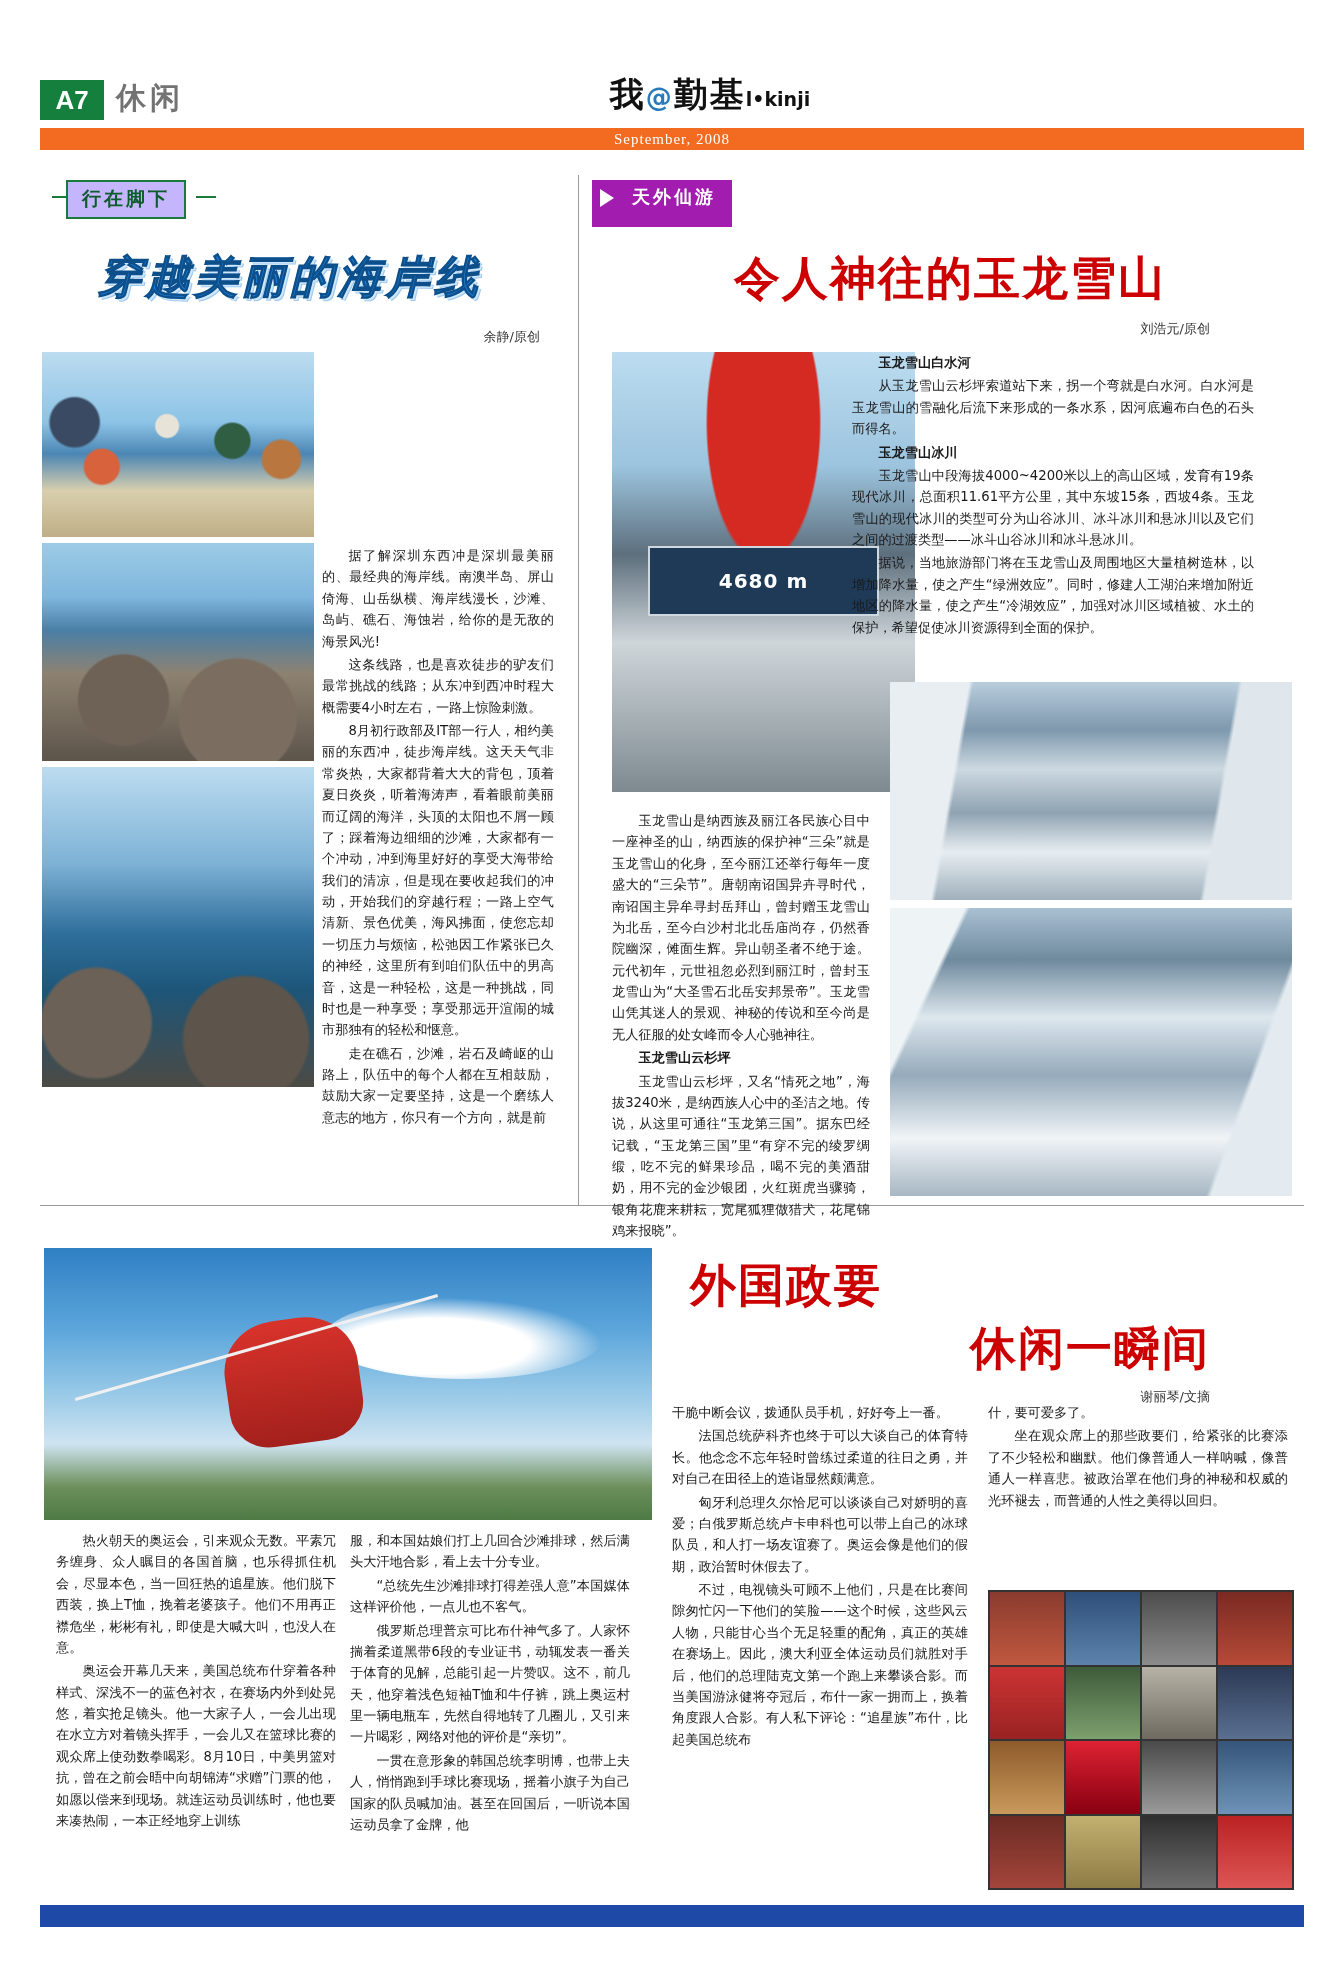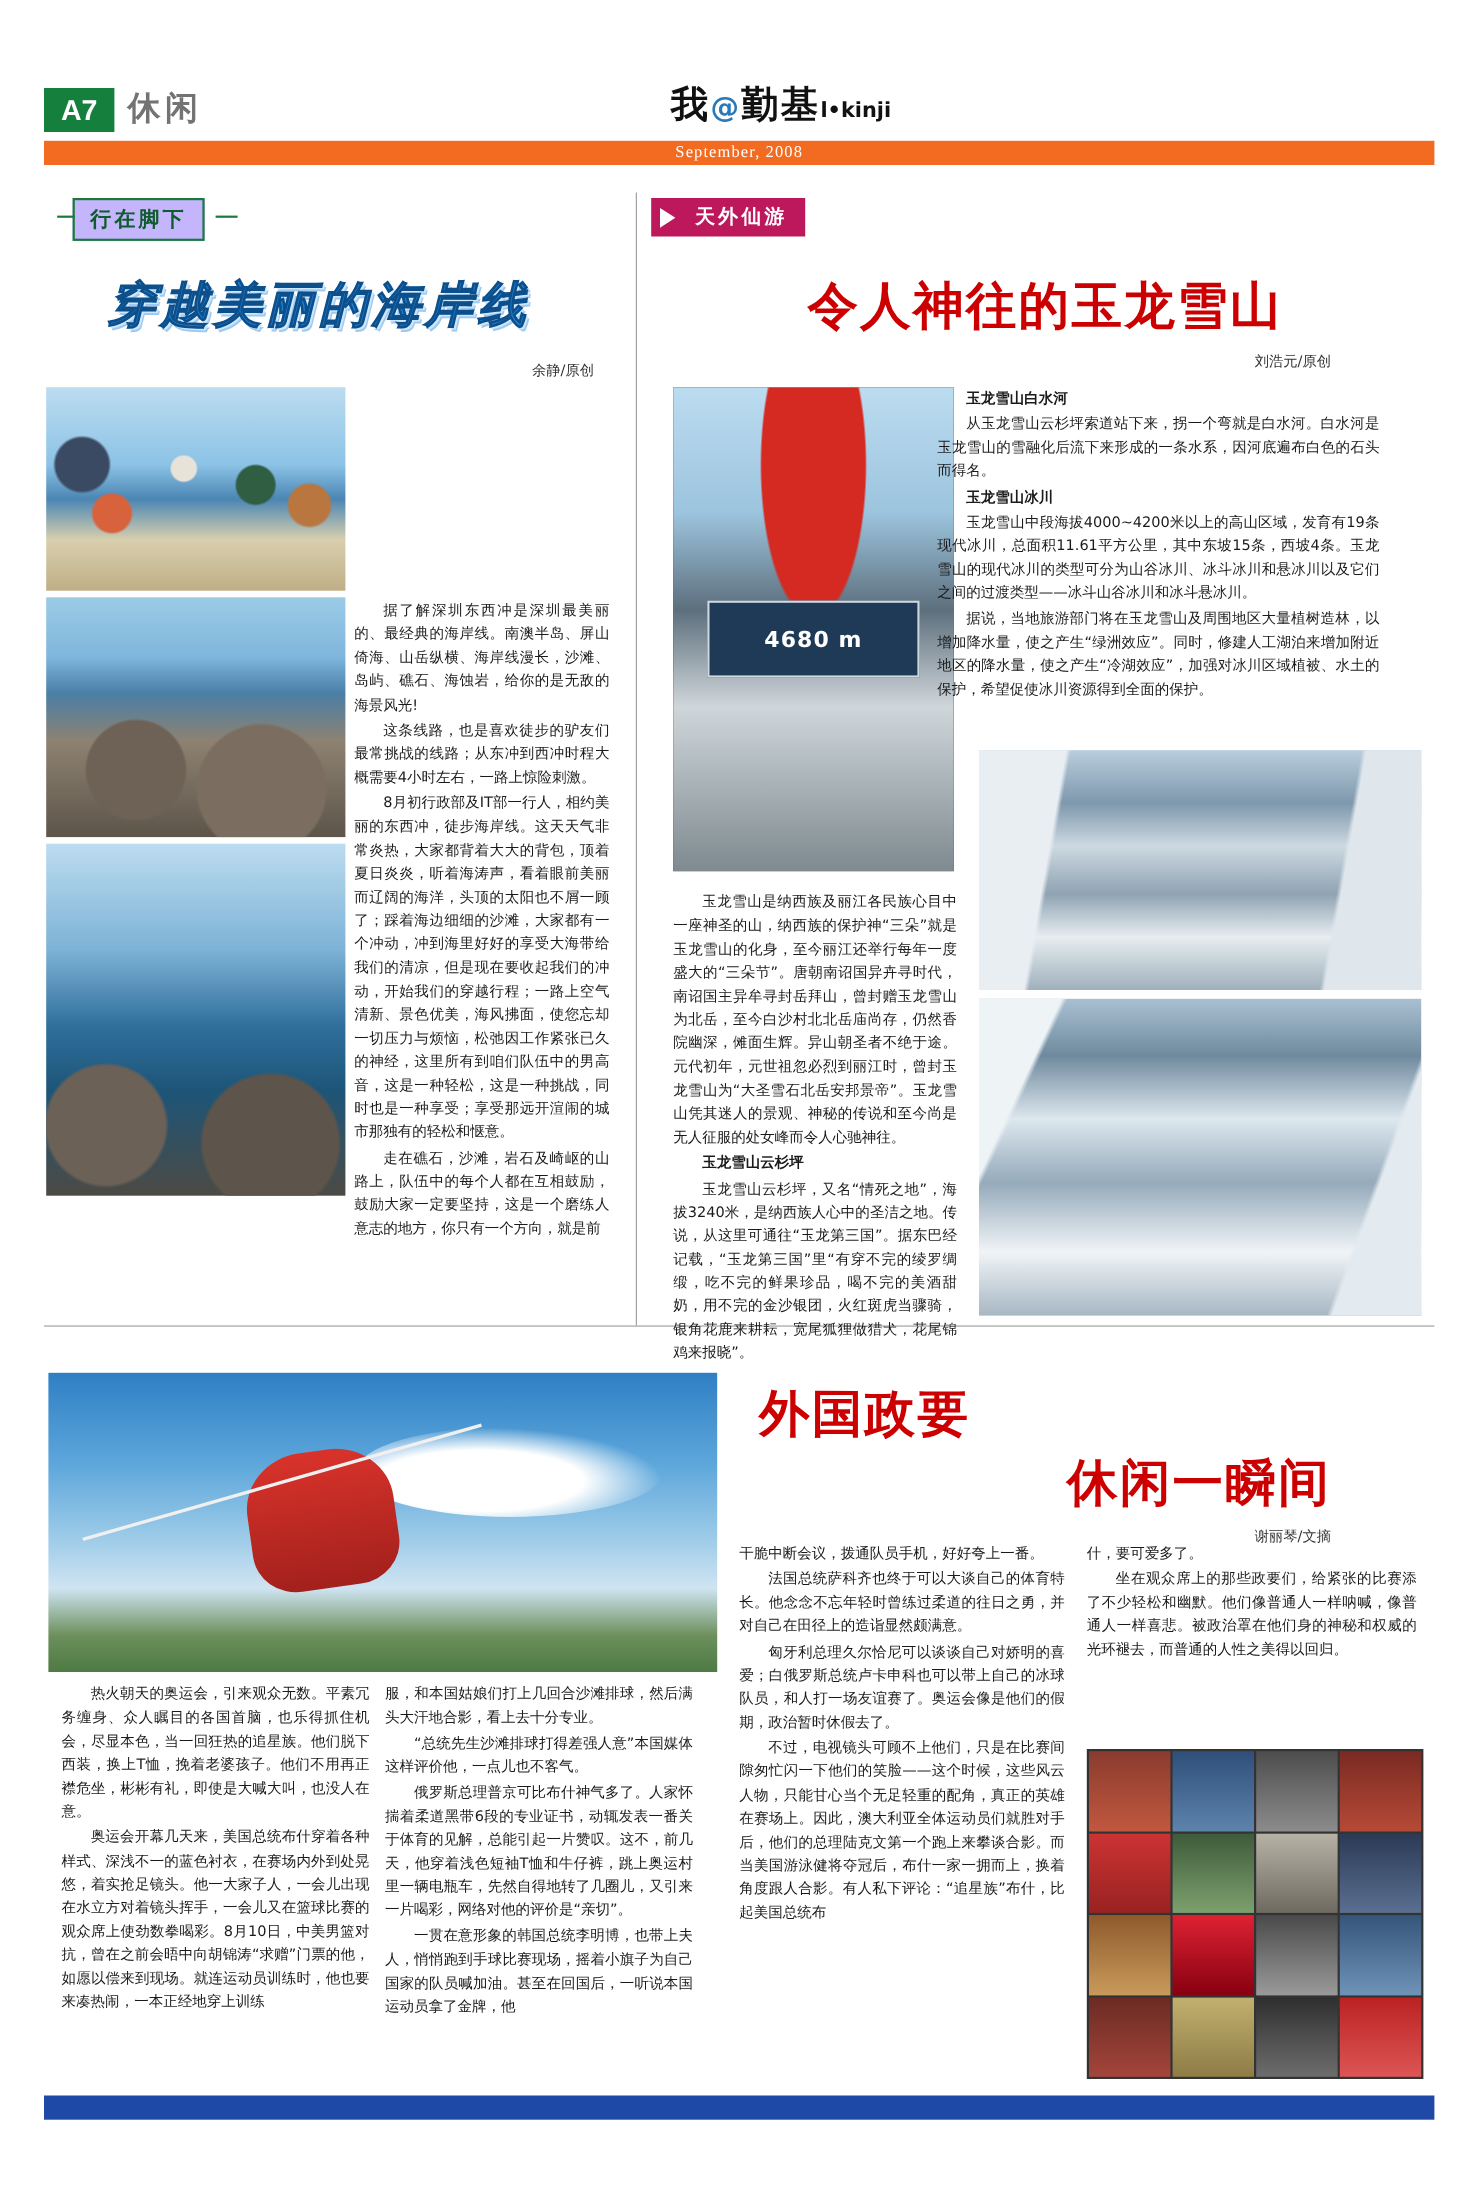--- a/index.html
+++ b/index.html
@@ -64,23 +64,23 @@
     position:absolute;
     border:2px solid #1a7a3c; color:#0e5c2b;
     font-size:19px; font-weight:bold; letter-spacing:3px;
     padding:4px 14px 5px 14px; background:#c4b5fd;
   }
   .label-green-rule {
     position:absolute; height:2px; background:#1a7a3c;
   }
   .label-dark {
     position:absolute;
-    background:#be185d; color:#ffffff;
+    background:#a21caf; color:#ffffff;
     font-size:18px; font-weight:bold; letter-spacing:3px;
-    padding:5px 16px 6px 40px;
+    padding:5px 16px 18px 40px;
     font-family:Liberation Mono, monospace;
   }
   .label-dark-tri {
     position:absolute;
     width:0;height:0;
     border-left:14px solid #ffffff;
     border-top:9px solid transparent;
     border-bottom:9px solid transparent;
   }
   
@@ -246,21 +246,21 @@
   </div>
 
 
   <div class="label-dark" style="left:592px; top:180px;">天外仙游</div>
   <div class="label-dark-tri" style="left:600px; top:189px;"></div>
 
   <div class="headline-red" style="left:690px; top:248px; width:520px; text-align:center;">令人神往的玉龙雪山</div>
 
   <div class="byline" style="left:980px; top:320px; width:230px;">刘浩元/原创</div>
 
-  <div class="photo ph-flag" style="left:612px; top:352px; width:255px; height:440px;">
+  <div class="photo ph-flag" style="left:612px; top:352px; width:303px; height:440px;">
     <div class="ph-flag-inner"></div>
     <div class="ph-sign">
       <span>4680 m</span>
     </div>
   </div>
 
   <div class="col" style="left:612px; top:810px; width:258px;">
     <p>玉龙雪山是纳西族及丽江各民族心目中一座神圣的山，纳西族的保护神“三朵”就是玉龙雪山的化身，至今丽江还举行每年一度盛大的“三朵节”。唐朝南诏国异卉寻时代，南诏国主异牟寻封岳拜山，曾封赠玉龙雪山为北岳，至今白沙村北北岳庙尚存，仍然香院幽深，傩面生辉。异山朝圣者不绝于途。元代初年，元世祖忽必烈到丽江时，曾封玉龙雪山为“大圣雪石北岳安邦景帝”。玉龙雪山凭其迷人的景观、神秘的传说和至今尚是无人征服的处女峰而令人心驰神往。</p>
     <p class="subhead">玉龙雪山云杉坪</p>
     <p>玉龙雪山云杉坪，又名“情死之地”，海拔3240米，是纳西族人心中的圣洁之地。传说，从这里可通往“玉龙第三国”。据东巴经记载，“玉龙第三国”里“有穿不完的绫罗绸缎，吃不完的鲜果珍品，喝不完的美酒甜奶，用不完的金沙银团，火红斑虎当骤骑，银角花鹿来耕耘，宽尾狐狸做猎犬，花尾锦鸡来报晓”。</p>

